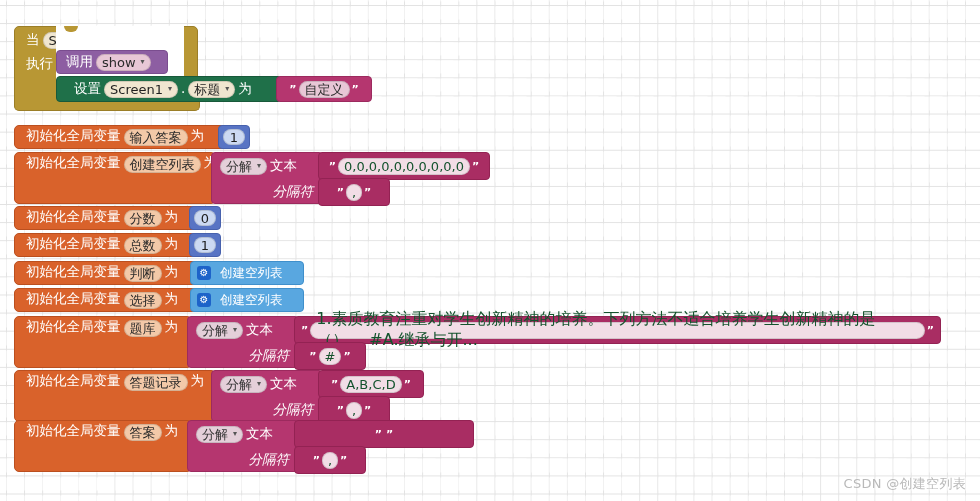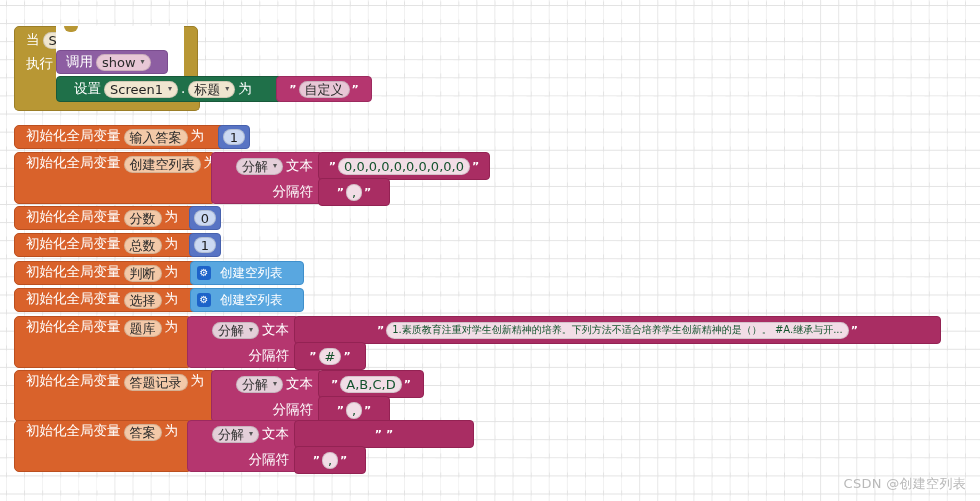--- a/index.html
+++ b/index.html
@@ -159,22 +159,22 @@
     display: inline-flex; align-items: center; justify-content: center;
     color: #fff; font-size: 10px; line-height: 1;
   }
 
   
   .split {
     background: #b5366f;
     border: 1px solid #9c2a5e;
     border-radius: 4px;
   }
-  .split .r1 { display:flex; align-items:center; height:26px; padding-left:24px; }
-  .split .r2 { display:flex; align-items:center; height:26px; justify-content:flex-end; padding-right:6px; }
+  .split .r1 { display:flex; align-items:center; height:26px; padding-left:8px; }
+  .split .r2 { display:flex; align-items:center; height:26px; justify-content:flex-end; padding-right:6px;font-style:italic; }
 
   
   .tval {
     position: absolute;
     background: #a92d63;
     border: 1px solid #932253;
     border-radius: 4px;
     display: flex; align-items: center; justify-content: center;
     padding: 0 4px;
   }
@@ -338,21 +338,21 @@
       <span class="caret">▾</span>
     </span>
     <span class="lbl">文本</span>
   </div>
   <div class="r2">
     <span class="lbl">分隔符</span>
   </div>
 </div>
 <div class="tval" style="left:294px; top:316px; width:637px; height:26px;">
   <span class="q">”</span>
-  <span class="field pale" style="font-size:10px;">1.素质教育注重对学生创新精神的培养。下列方法不适合培养学生创新精神的是（）。 #A.继承与开...</span>
+  <span class="field pale" style="font-size:16px;">1.素质教育注重对学生创新精神的培养。下列方法不适合培养学生创新精神的是（）。 #A.继承与开...</span>
   <span class="q">”</span>
 </div>
 <div class="tval" style="left:294px; top:342px; width:62px; height:26px;">
   <span class="q">”</span>
   <span class="field pale">#</span>
   <span class="q">”</span>
 </div>
 
 <div class="blk gvar" style="left:14px; top:370px; width:202px; height:52px;">
   <div class="head">

